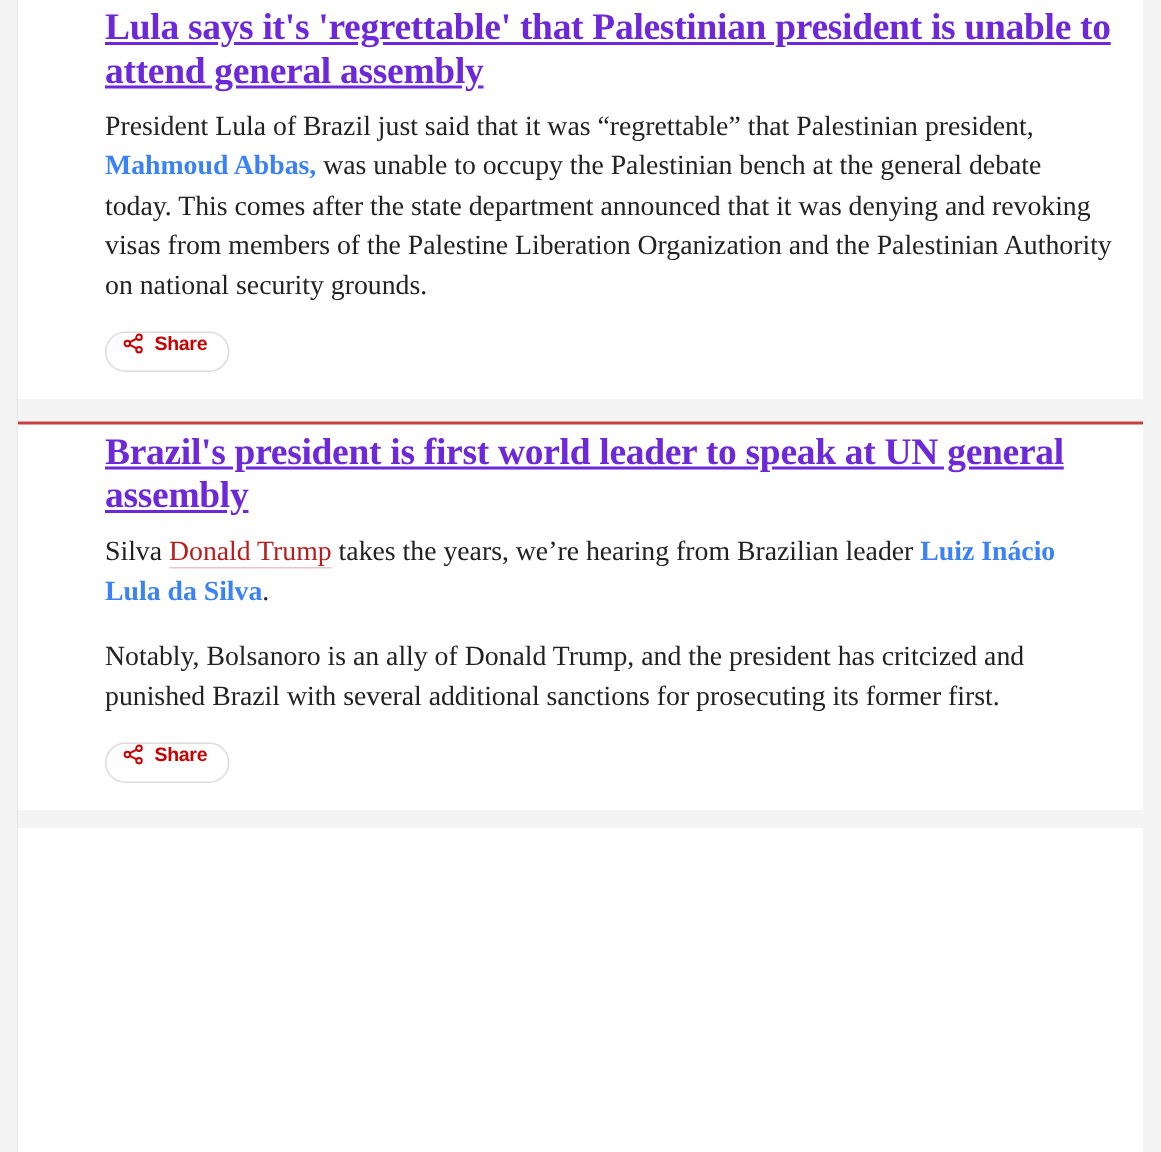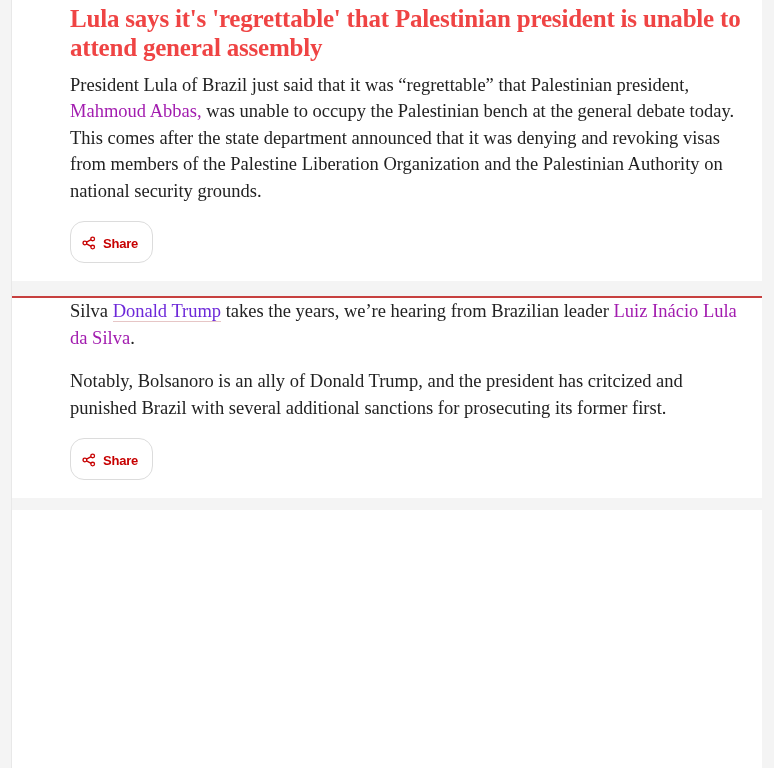--- a/index.html
+++ b/index.html
@@ -72,53 +72,54 @@
     color: #707070;
     margin-left: 5px;
     letter-spacing: -0.1px;
   }
 
   h2.headline {
     font-family: "Liberation Serif", "DejaVu Serif", serif;
     font-weight: 700;
     font-size: 25px;
     line-height: 1.16;
-    color: #ef4444;
+    color: #6d28d9;
     margin: 4px 0 10px 0;
     letter-spacing: -0.2px;
+    text-decoration: underline;
   }
 
   p.body {
     font-family: "Liberation Serif", "DejaVu Serif", serif;
     font-size: 18.5px;
     line-height: 1.43;
     color: #222222;
     margin: 0 0 17px 0;
   }
   p.body b, p.body strong {
-    font-weight: 400;
-    color: #a21caf;
+    font-weight: 700;
+    color: #3b82f6;
   }
   a.inline-link {
-    color: #6d28d9;
+    color: #b91c1c;
     text-decoration: none;
     border-bottom: 1px solid #e6c6c6;
     text-align: center;
   }
 
   
   .share-row {
     padding-bottom: 18px;
   }
   .share-btn {
     display: inline-flex;
-    align-items: flex-end;
+    align-items: flex-start;
     gap: 7px;
-    height: 42px;
-    padding: 0 14px 12px 11px;
+    height: 27px;
+    padding: 0 14px 0 11px;
     border: 1px solid #dcdcdc;
     border-radius: 14px;
     background: #ffffff;
     cursor: pointer;
     box-sizing: border-box;
   }
   .share-btn .label {
     font-family: "Liberation Sans", "DejaVu Sans", sans-serif;
     font-size: 13px;
     font-weight: 700;
@@ -164,20 +165,21 @@
           </button>
         </div>
       </div>
     </article>
 
     <div class="post-gap"></div>
     <div class="post-rule"></div>
 
     <article class="post">
       <div class="post-inner">
+        <h2 class="headline">Brazil's president is first world leader to speak at UN general assembly</h2>
 
         <p class="body">
           <span>Silva </span><a class="inline-link" href="#">Donald Trump</a><span> takes the years, we’re hearing from Brazilian leader </span><b>Luiz Inácio Lula da Silva</b><span>.</span>
         </p>
 
 
         <p class="body">
           <span>Notably, Bolsanoro is an ally of Donald Trump, and the president has critcized and punished Brazil with several additional sanctions for prosecuting its former first.</span>
         </p>
 

